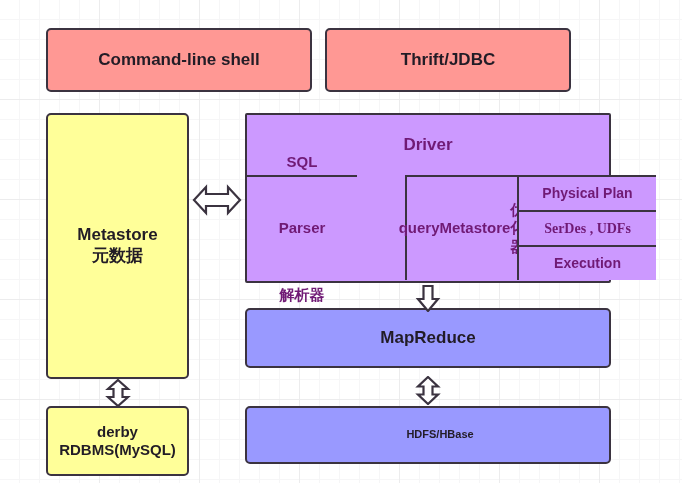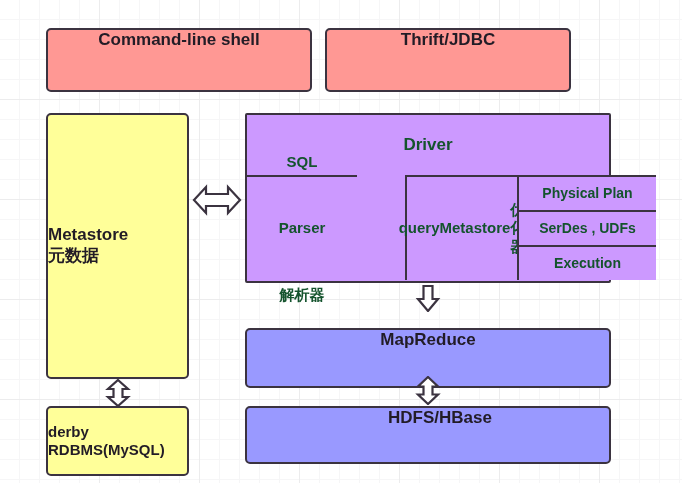--- a/index.html
+++ b/index.html
@@ -21,40 +21,40 @@
     background-size: 100px 100px, 100px 100px, 20px 20px, 20px 20px;
     background-position: -1px -1px, -1px -1px, -1px -1px, -1px -1px;
     font-family: "Liberation Sans", sans-serif;
   }
   .node {
     position: absolute;
     box-sizing: border-box;
     border: 2.5px solid #3b3340;
     border-radius: 5px;
     display: flex;
-    align-items: flex-start;
+    align-items: center;
     justify-content: center;
     text-align: center;
     color: #221c26;
     font-weight: bold;
     line-height: 1.22;
   }
   .red   { background: #ff9894; }
   .yellow{ background: #ffff99; }
   .purple{ background: #cc99ff; }
   .blue  { background: #9999ff; }
 
   .plain {
     position: absolute;
     box-sizing: border-box;
     display: flex;
     align-items: center;
     justify-content: center;
     text-align: center;
-    color: #14532d;
+    color: #701a75;
     font-weight: bold;
     line-height: 1.22;
     background: #cc99ff;
   }
   .sep-top    { border-top: 2.5px solid #3b3340; }
   .sep-left   { border-left: 2.5px solid #3b3340; margin-left: 48px; }
 
   .arrow {
     position: absolute;
     display: block;
@@ -99,34 +99,34 @@
     <div class="plain sep-top sep-left" style="left:110px; top:60px; width:112px; height:105px; position:absolute; flex-direction:row; font-size:15px;">
       <span class="lbl">query</span>
       <span class="lbl">Metastore</span>
       <span class="lbl">优化器</span>
     </div>
 
     <div class="plain sep-top sep-left" style="left:222px; top:60px; width:139px; height:35px; position:absolute; font-size:14px;">
       <span class="lbl">Physical Plan</span>
     </div>
 
-    <div class="plain sep-top sep-left" style="left:222px; top:95px; width:139px; height:35px; position:absolute; font-size:14px;">
+    <div class="plain sep-top sep-left" style="left:222px; top:95px; width:139px; height:35px; position:absolute; font-size:14px;font-family:Liberation Serif, serif;">
       <span class="lbl">SerDes , UDFs</span>
     </div>
 
     <div class="plain sep-top sep-left" style="left:222px; top:130px; width:139px; height:35px; position:absolute; font-size:14px;">
       <span class="lbl">Execution</span>
     </div>
   </div>
 
-  <div class="node blue" style="left:245px; top:328px; width:366px; height:60px; font-size:17px;">
+  <div class="node blue" style="left:245px; top:308px; width:366px; height:60px; font-size:17px;">
     <span class="lbl">MapReduce</span>
   </div>
 
-  <div class="node blue" style="left:245px; top:406px; width:366px; height:58px; font-size:17px;padding-left:24px;">
+  <div class="node blue" style="left:245px; top:406px; width:366px; height:58px; font-size:11px;padding-left:24px;">
     <span class="lbl">HDFS/HBase</span>
   </div>
 
   <svg class="arrow" style="left:192px; top:182px;" width="50" height="36" viewBox="0 0 50 36">
     <polygon points="2,18 14,5 14,12 36,12 36,5 48,18 36,31 36,24 14,24 14,31" fill="#ffffff" stroke="#3b3340" stroke-width="2.2" stroke-linejoin="miter"></polygon>
   </svg>
 
   <svg class="arrow" style="left:103px; top:379px;" width="30" height="28" viewBox="0 0 30 28">
     <polygon points="15,1 25,10 19.5,10 19.5,18 25,18 15,27 5,18 10.5,18 10.5,10 5,10" fill="#ffffff" stroke="#3b3340" stroke-width="2.2" stroke-linejoin="miter"></polygon>
   </svg>

